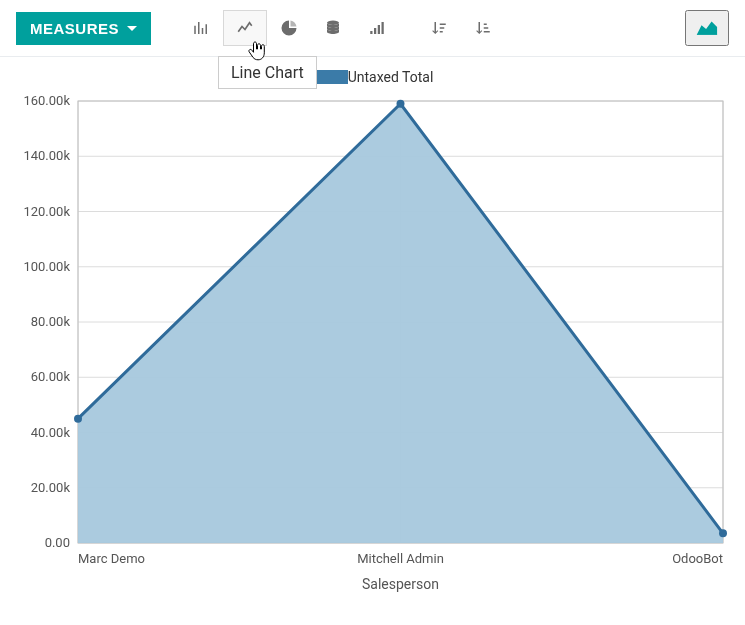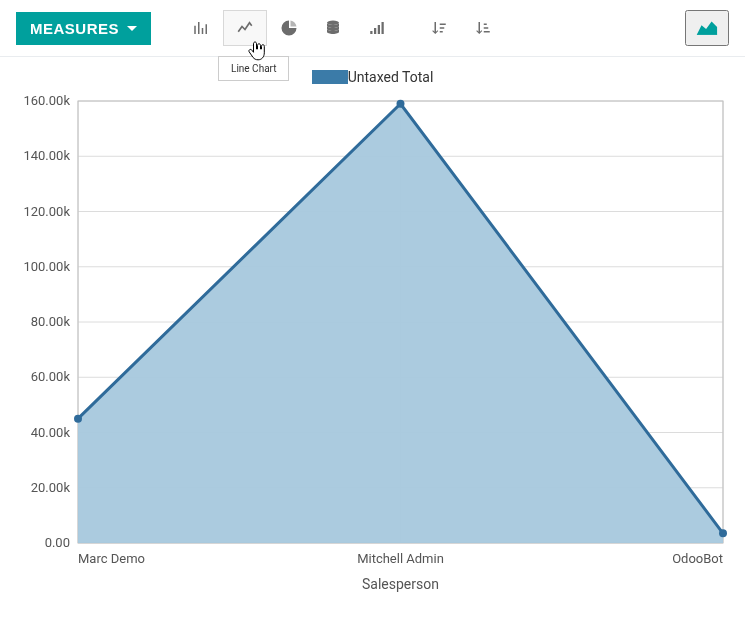--- a/index.html
+++ b/index.html
@@ -75,21 +75,21 @@
       color: #00a09d;
     }
     .area-toggle svg { width: 22px; height: 18px; }
     .tooltip {
       position: absolute;
       top: 56px;
       left: 218px;
       background: #fff;
       border: 1px solid #ccc;
       padding: 6px 12px;
-      font-size: 10px;
+      font-size: 16px;
       color: #333;
       white-space: nowrap;
       z-index: 10;
     }
     .cursor-hand {
       position: absolute;
       top: 40px;
       left: 247px;
       z-index: 11;
       pointer-events: none;

